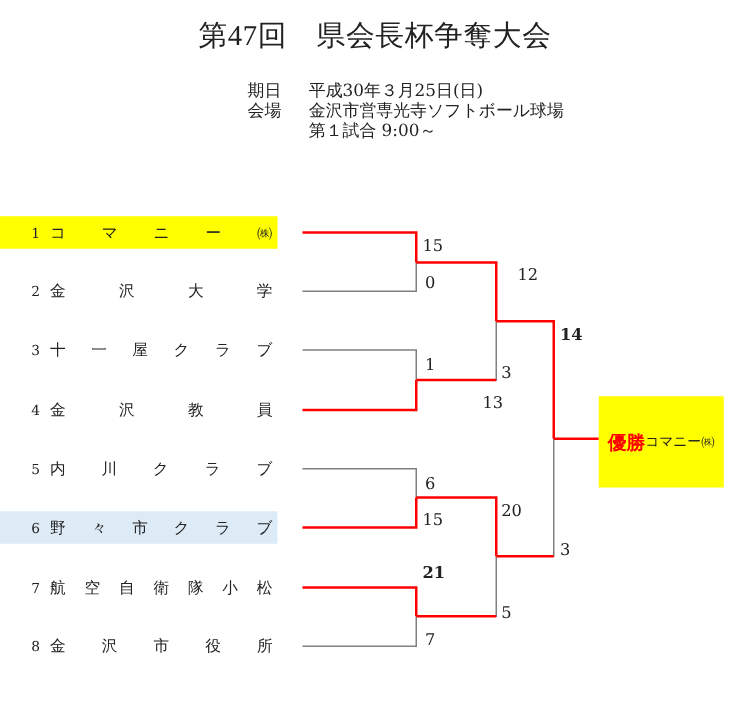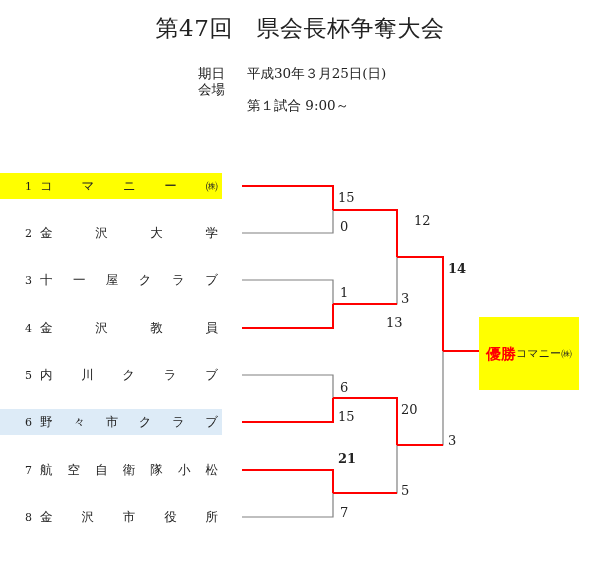--- a/index.html
+++ b/index.html
@@ -1,19 +1,19 @@
 <!DOCTYPE html>
 <html><head>
   <meta charset="utf-8">
   <style>
     html, body { margin:0; padding:0; background:#ffffff; }
     body { width:600px; height:575px; position:relative; overflow:hidden;
            font-family:"DejaVu Serif","Liberation Serif",serif; color:#222; }
     .title { position:absolute; left:0; width:600px; top:13px; text-align:center;
-             font-size:23px; letter-spacing:0.5px; white-space:pre; }
+             font-size:23px; letter-spacing:0.5px; white-space:pre;font-family:Liberation Serif, serif; }
     .info { position:absolute; left:174px; top:65px; font-size:13.5px; line-height:16px; }
     .info .row { display:flex; white-space:pre;margin-left:24px; }
     .info .lbl { width:49px; }
     .team { position:absolute; left:0; width:222px; height:26px; display:flex; align-items:center;
             font-size:12.5px; box-sizing:border-box; }
     .team .num { width:40px; text-align:right; padding-right:8px; box-sizing:border-box; font-size:11px; }
     .team .name { flex:1; display:flex; justify-content:space-between; padding-right:4px; }
     .team.hl-yellow { background:#ffff00; }
     .team.hl-blue { background:#ddebf7; }
     .score { position:absolute; font-size:13px; line-height:14px; }
@@ -28,20 +28,21 @@
 
 <div class="title">第47回　県会長杯争奪大会</div>
 
 <div class="info">
   <div class="row">
     <span class="lbl">期日</span>
     <span>平成30年３月25日(日)</span>
   </div>
   <div class="row">
     <span class="lbl">会場</span>
+    <span>金沢市営専光寺ソフトボール球場</span>
   </div>
   <div class="row">
     <span class="lbl"></span>
   </div>
   <div class="row">
     <span class="lbl"></span>
     <span>第１試合 9:00～</span>
   </div>
 </div>
 

